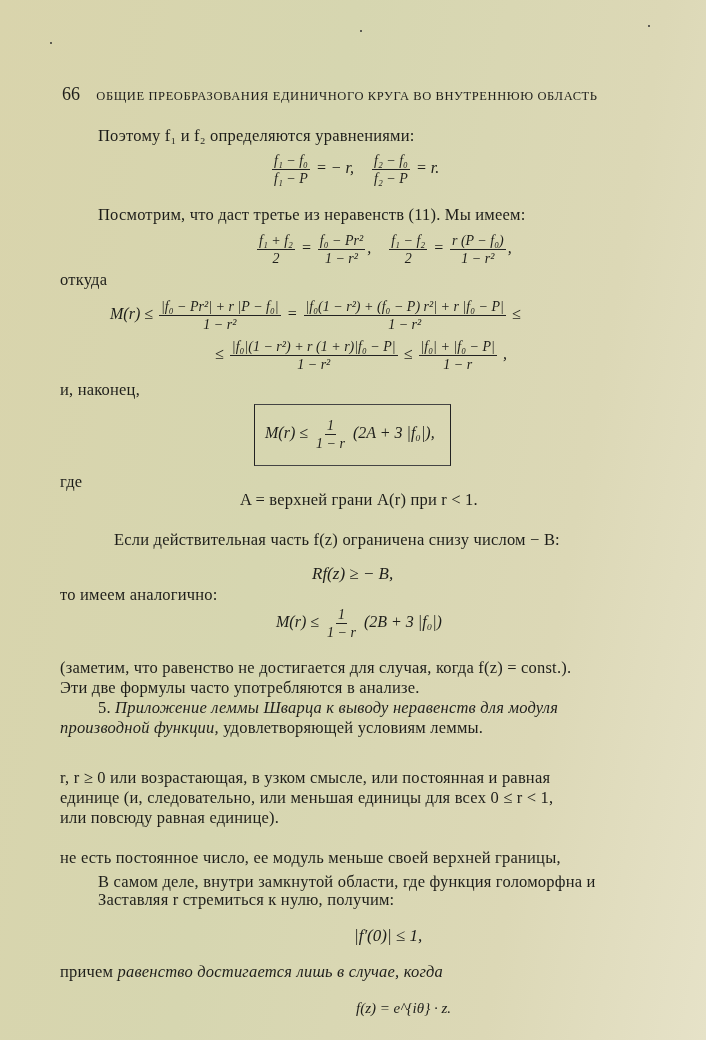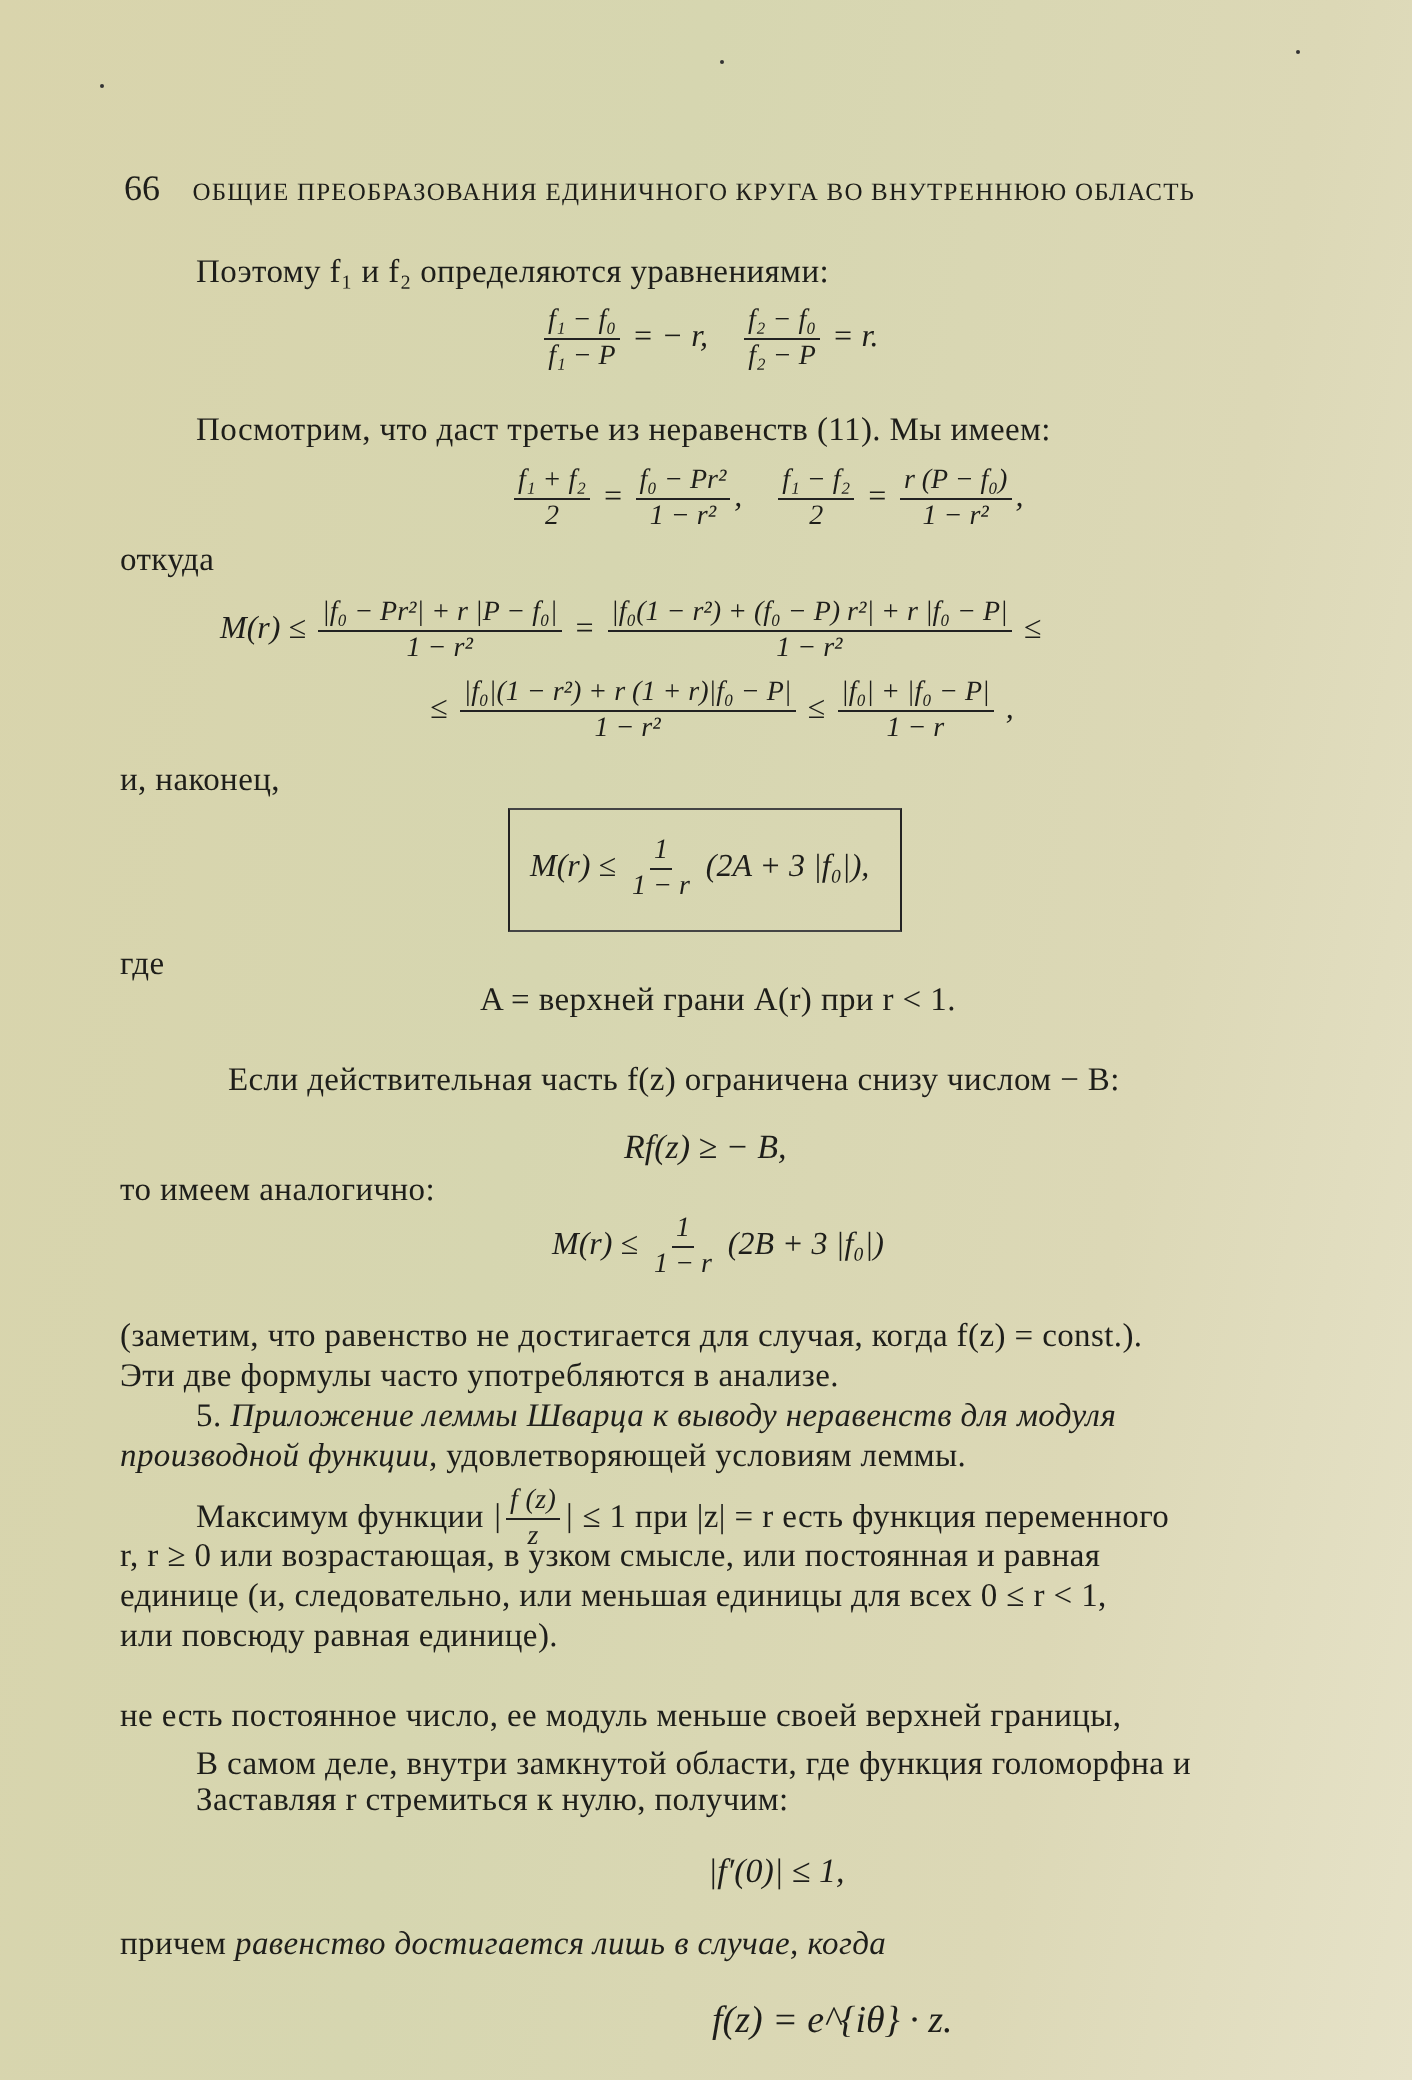--- a/index.html
+++ b/index.html
@@ -146,39 +146,31 @@
 
   <div class="abs txt" style="left:98px;top:698px;">
     <span>5.</span>
     <span class="it">Приложение леммы Шварца к выводу неравенств для модуля</span>
   </div>
   <div class="abs txt" style="left:60px;top:718px;">
     <span class="it">производной функции,</span>
     <span>удовлетворяющей условиям леммы.</span>
   </div>
 
-  <div class="abs txt" style="left:98px;top:742px;">
-    <span>Максимум функции</span>
-    <span style="font-style:italic;">|<span class="frac">
-          <span class="n">f (z)</span>
-          <span class="d">z</span>
-        </span>|</span>
-    <span>≤ 1  при  |z| = r  есть  функция  переменного</span>
-  </div>
   <div class="abs txt" style="left:60px;top:768px;">r, r ≥ 0 или возрастающая, в узком смысле, или постоянная и равная</div>
   <div class="abs txt" style="left:60px;top:788px;">единице (и, следовательно, или меньшая единицы для всех 0 ≤ r &lt; 1,</div>
   <div class="abs txt" style="left:60px;top:808px;">или повсюду равная единице).</div>
 
   <div class="abs txt" style="left:98px;top:872px;">В самом деле, внутри замкнутой области, где функция голоморфна и</div>
   <div class="abs txt" style="left:60px;top:848px;">не есть постоянное число, ее модуль меньше своей верхней границы,</div>
 
   <div class="abs txt" style="left:98px;top:890px;">Заставляя r стремиться к нулю, получим:</div>
 
   <div class="abs math" style="left:354px;top:926px;font-size:17px;">|f′(0)| ≤ 1,</div>
 
   <div class="abs txt" style="left:60px;top:962px;">
     <span>причем</span>
     <span class="it">равенство достигается лишь в случае, когда</span>
   </div>
 
-  <div class="abs math" style="left:356px;top:1000px;font-size:19px;">f(z) = e^{iθ} · z.</div>
+  <div class="abs math" style="left:356px;top:1000px;font-size:15px;">f(z) = e^{iθ} · z.</div>
 
 </div>
 
 </body></html>

